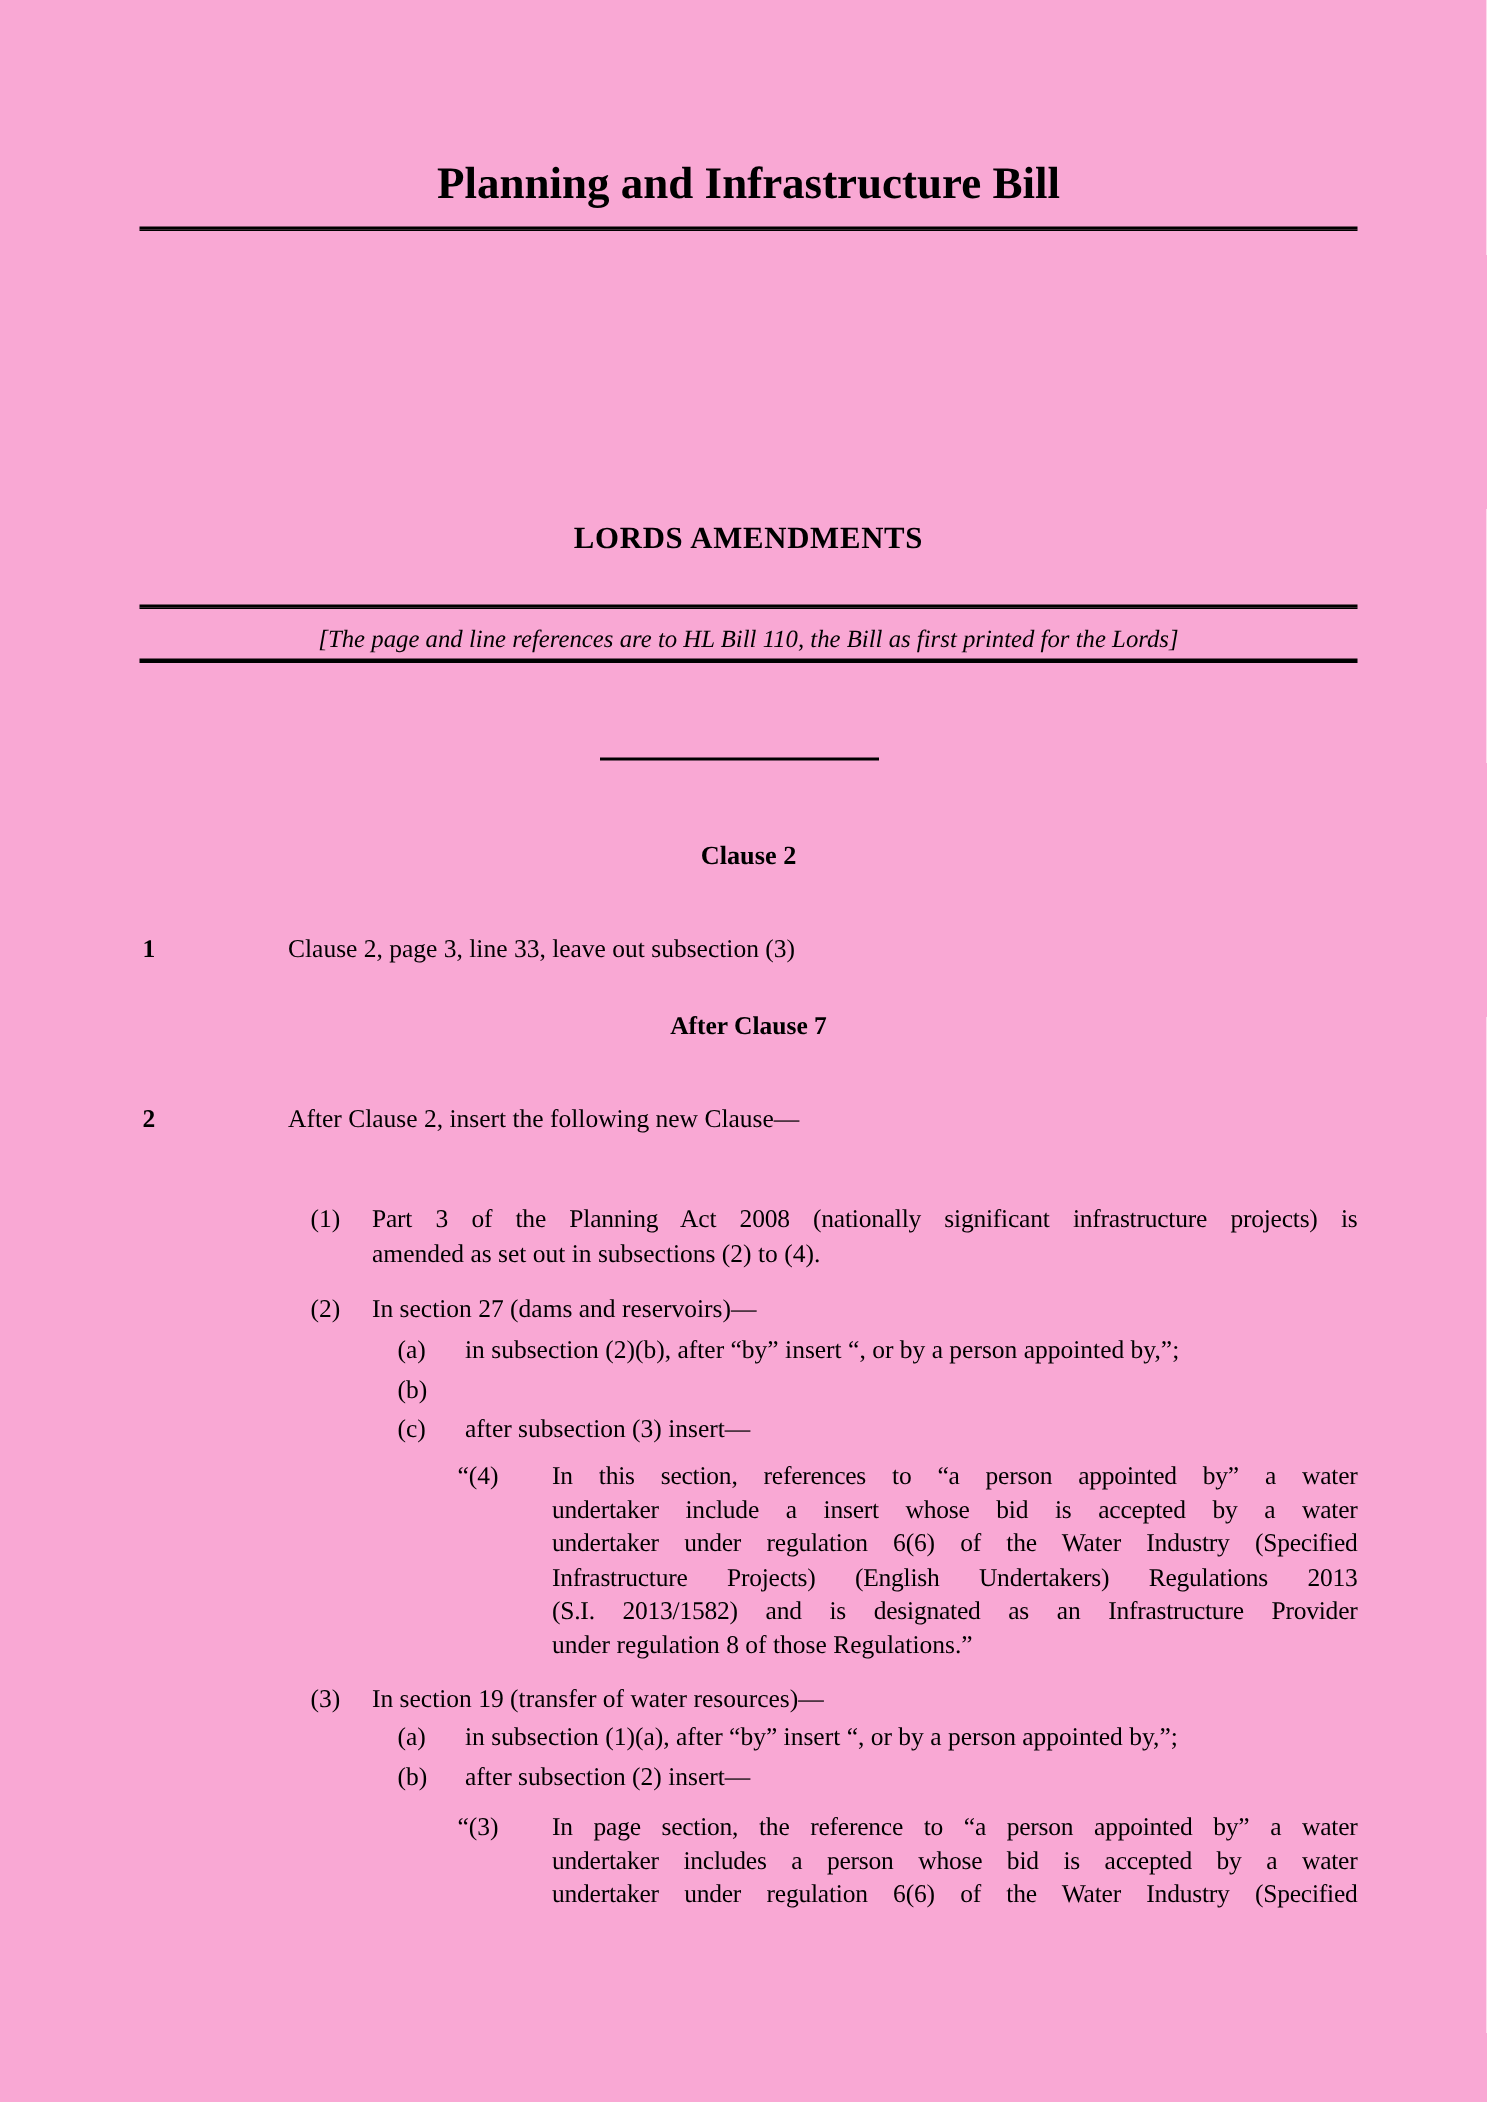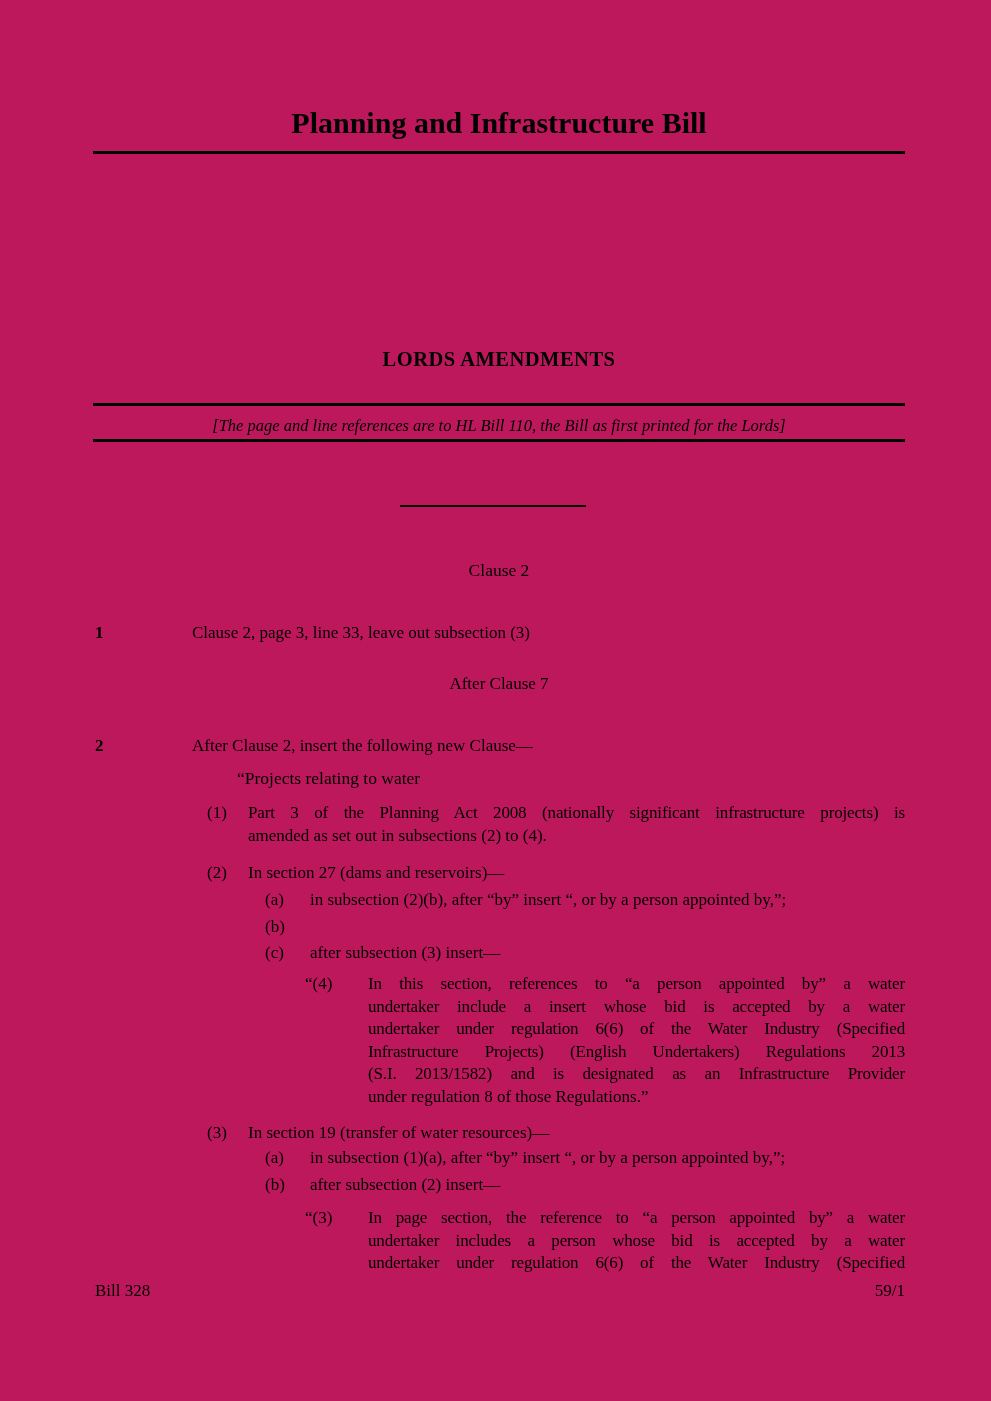--- a/index.html
+++ b/index.html
@@ -1,29 +1,29 @@
 <!DOCTYPE html>
 <html><head>
 <meta charset="utf-8">
 <style>
   html, body { margin: 0; padding: 0; background: #ffffff; }
   .page {
     position: relative;
     width: 991px;
     height: 1401px;
-    background: #be185d;
+    background: #f9a8d4;
     color: #000000;
     font-family: "Liberation Serif", serif;
     font-size: 17px;
     line-height: 23px;
     overflow: hidden;
   }
   .c { position: absolute; left: 93px; width: 812px; box-sizing: border-box; }
   .center { text-align: center; }
-  .bold { font-weight: normal; }
+  .bold { font-weight: bold; }
   .italic { font-style: italic; }
 
   
   .rule-a { border-top: 2.5px solid #000; border-bottom: 1.5px solid #000; height: 3px; }
   .rule-b { border-top: 1.5px solid #000; border-bottom: 2.5px solid #000; height: 3px; }
 
   
   .row { display: flex; align-items: flex-start; }
   .num { flex: 0 0 97px; padding-left: 2px; font-weight: bold; }
   .flex1 { flex: 1; }
@@ -85,21 +85,20 @@
     <div class="flex1">Clause 2, page 3, line 33, leave out subsection (3)</div>
   </div>
 
   <div id="b-h2" class="c center bold">After Clause 7</div>
 
   <div id="b-amd2" class="c row">
     <div class="num">2</div>
     <div class="flex1">After Clause 2, insert the following new Clause—</div>
   </div>
 
-  <div id="b-ctitle" class="c bold">“Projects relating to water</div>
 
   <div id="b-sub1" class="c subrow">
     <div class="sublab">(1)</div>
     <div class="flex1">
       <div class="jl">Part 3 of the Planning Act 2008 (nationally significant infrastructure projects) is</div>
       <div>amended as set out in subsections (2) to (4).</div>
     </div>
   </div>
 
   <div id="b-sub2" class="c subrow">
@@ -151,18 +150,14 @@
 
   <div id="b-quote3" class="c quoterow">
     <div class="quotelab" style="line-height:22.5px;">“(3)</div>
     <div class="qlines">
       <div class="jl">In page section, the reference to “a person appointed by” a water</div>
       <div class="jl">undertaker includes a person whose bid is accepted by a water</div>
       <div class="jl">undertaker under regulation 6(6) of the Water Industry (Specified</div>
     </div>
   </div>
 
-  <div id="b-footer" class="c">
-    <div>Bill 328</div>
-    <div>59/1</div>
-  </div>
 
 </div>
 
 </body></html>

